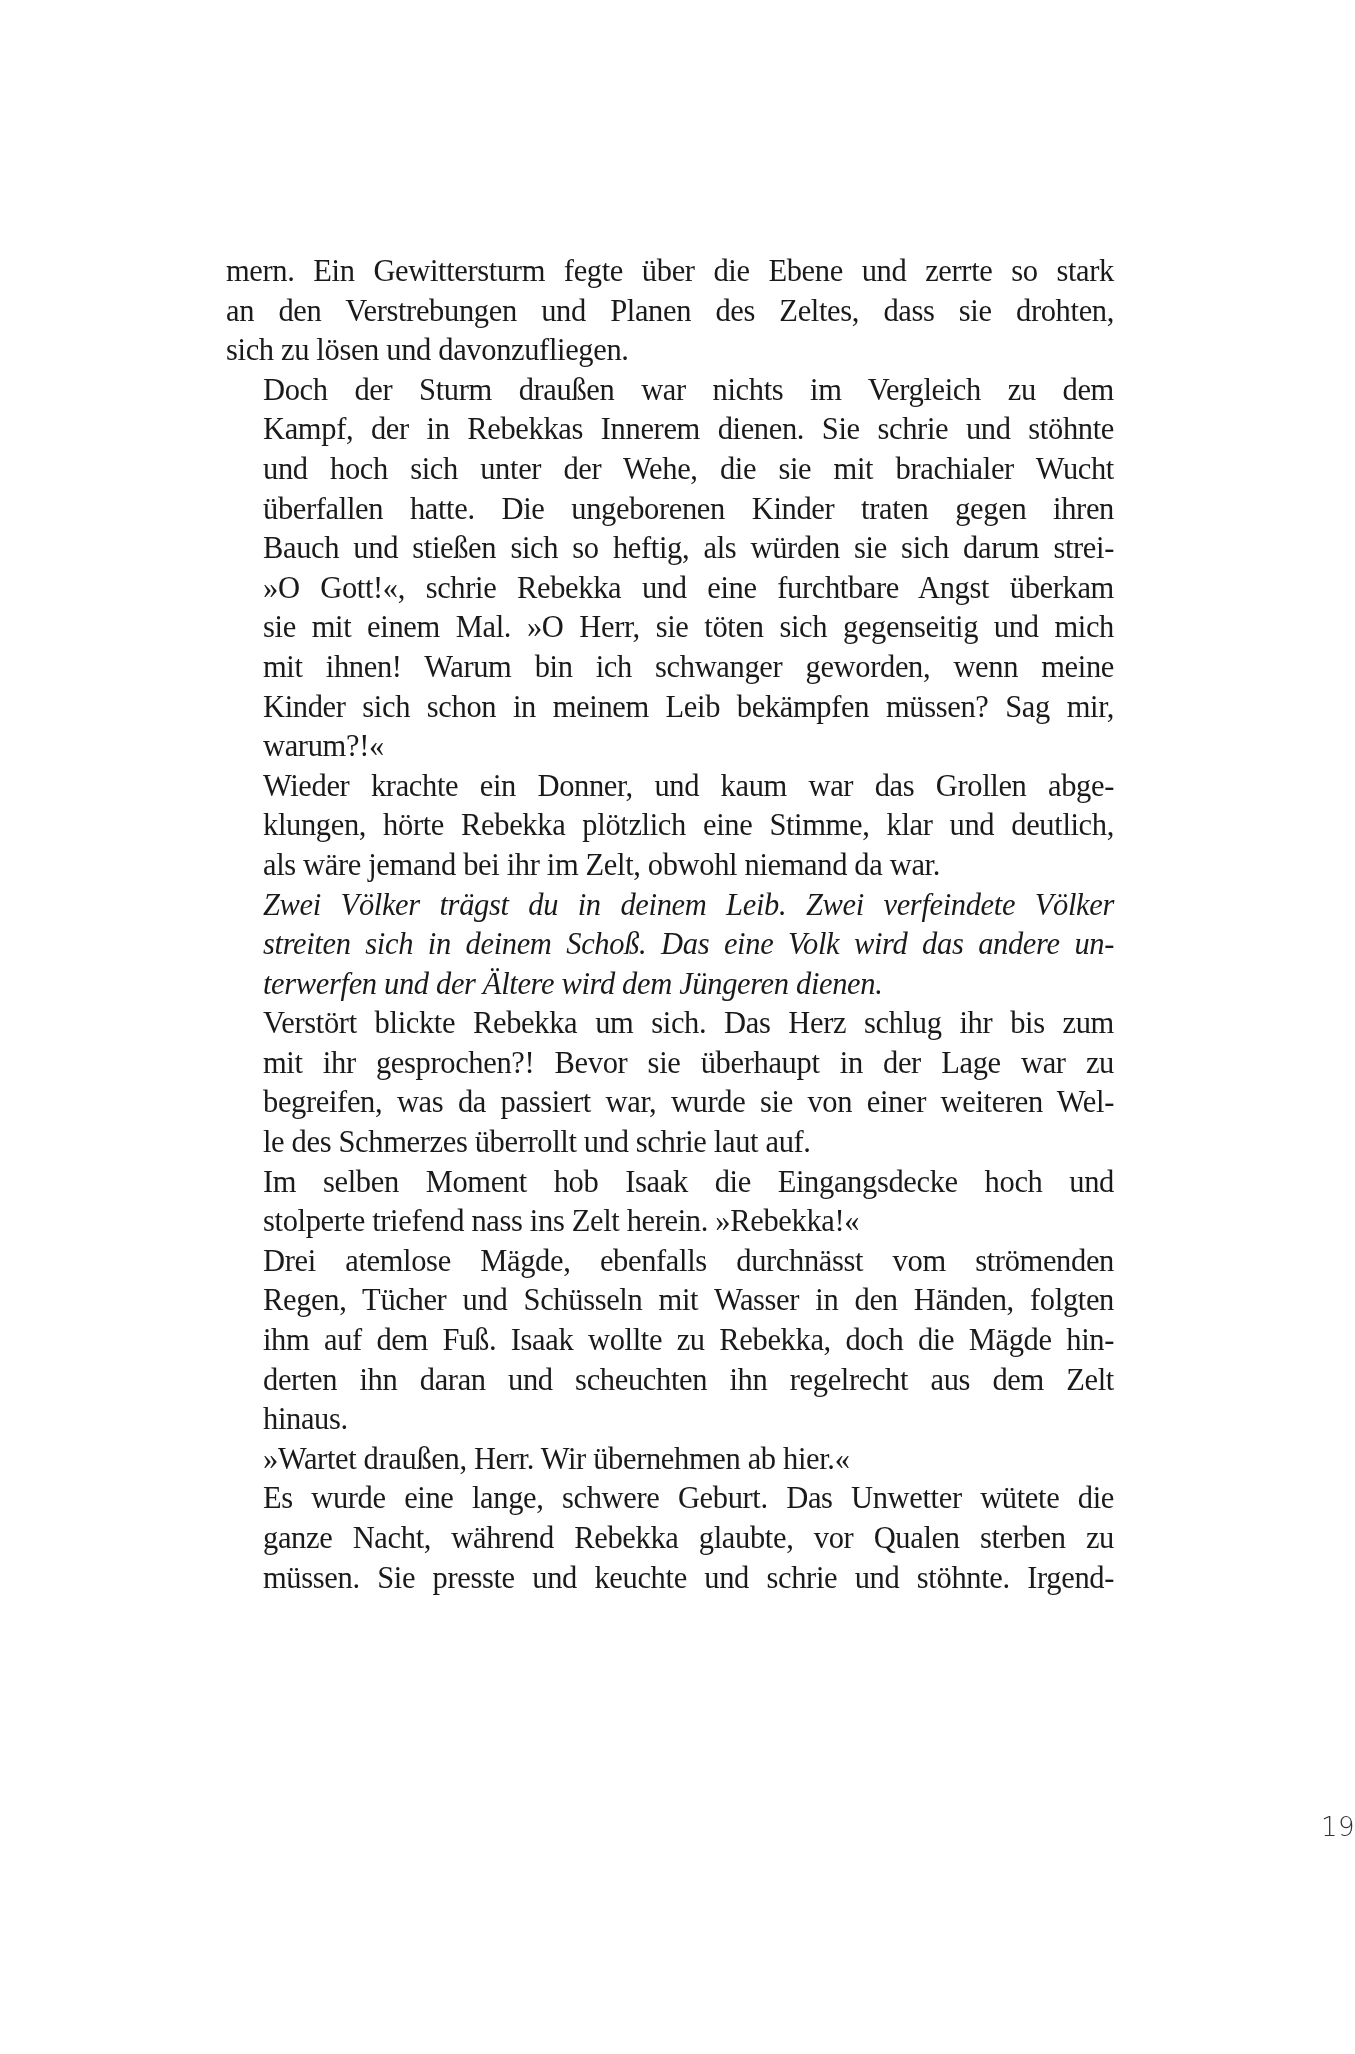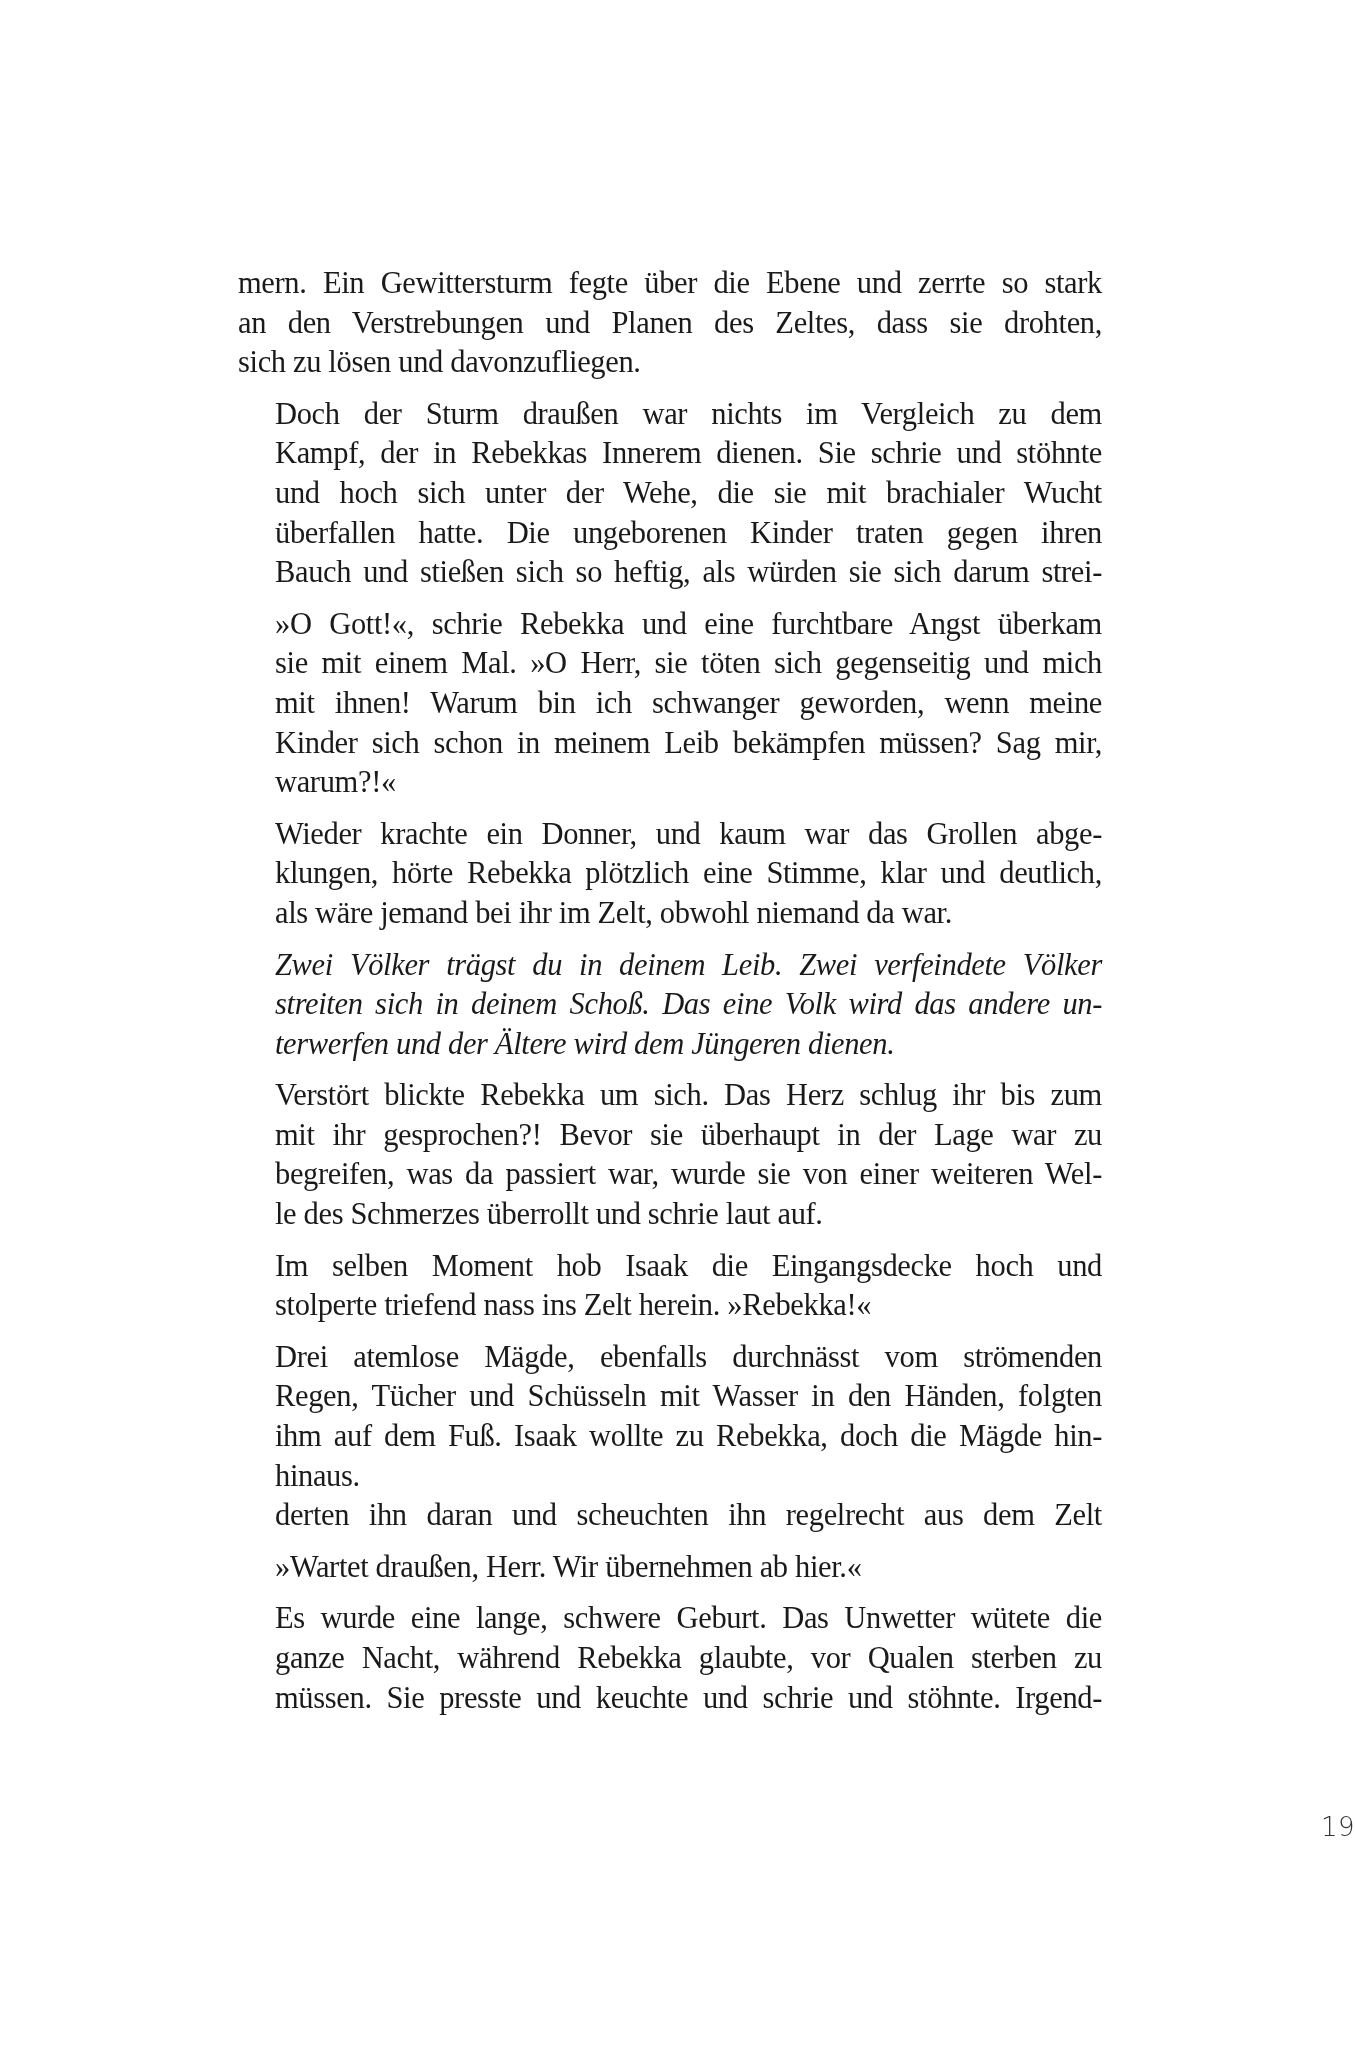--- a/index.html
+++ b/index.html
@@ -15,21 +15,21 @@
       font-family: "Liberation Serif", "DejaVu Serif", serif;
       color: #1a1a1a;
     }
     .page {
       position: absolute;
       left: 226px;
       top: 252px;
       width: 888px;
     }
     .para {
-      margin: 12px;
+      margin: 0;
       font-size: 30.5px;
       line-height: 39.6px;
       text-align: justify;
       text-indent: 37px;
       hyphens: manual;
       letter-spacing: -0.35px;
       word-spacing: 0px;
     }
     .para.no-indent {
       text-indent: 0;
@@ -107,22 +107,22 @@
 
   <p class="para">
     <span class="line">Im selben Moment hob Isaak die Eingangsdecke hoch und</span>
     <span class="line last">stolperte triefend nass ins Zelt herein. »Rebekka!«</span>
   </p>
 
   <p class="para">
     <span class="line">Drei atemlose Mägde, ebenfalls durchnässt vom strömenden</span>
     <span class="line">Regen, Tücher und Schüsseln mit Wasser in den Händen, folgten</span>
     <span class="line">ihm auf dem Fuß. Isaak wollte zu Rebekka, doch die Mägde hin-</span>
+    <span class="line">derten ihn daran und scheuchten ihn regelrecht aus dem Zelt</span>
     <span class="line last">hinaus.</span>
-    <span class="line">derten ihn daran und scheuchten ihn regelrecht aus dem Zelt</span>
   </p>
 
   <p class="para">
     <span class="line last">»Wartet draußen, Herr. Wir übernehmen ab hier.«</span>
   </p>
 
   <p class="para">
     <span class="line">Es wurde eine lange, schwere Geburt. Das Unwetter wütete die</span>
     <span class="line">ganze Nacht, während Rebekka glaubte, vor Qualen sterben zu</span>
     <span class="line">müssen. Sie presste und keuchte und schrie und stöhnte. Irgend-</span>

